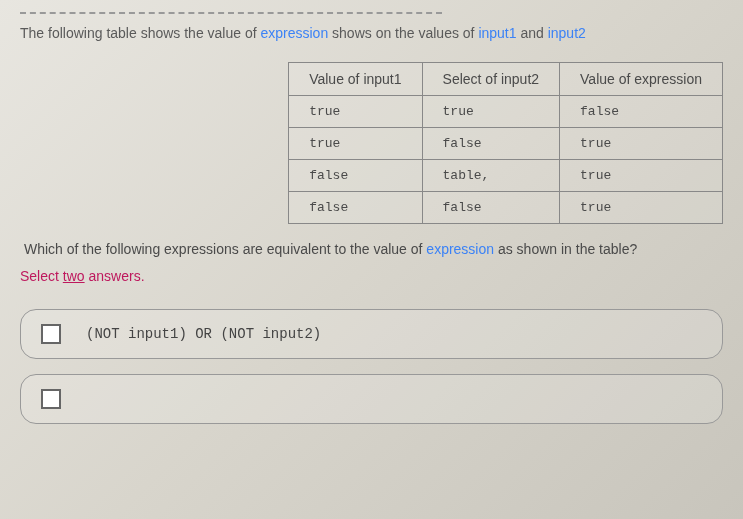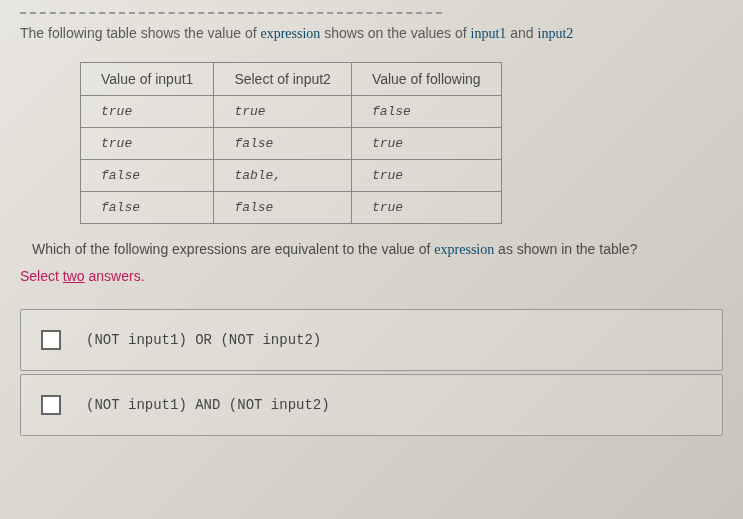--- a/index.html
+++ b/index.html
@@ -17,68 +17,67 @@
       position: relative;
       overflow: hidden;
     }
     .intro-text {
       font-size: 14px;
       color: #5a5a5a;
       margin-bottom: 8px;
       line-height: 1.4;
     }
     .code-word {
-      font-family: Liberation Serif, serif;
-      color: #0c4a6e;
+      font-family: Liberation Sans, sans-serif;
+      color: #3b82f6;
     }
     .table-container {
       display: flex;
-      justify-content: flex-start;
+      justify-content: flex-end;
       margin: 18px 0 15px 60px;
     }
     table {
       border-collapse: collapse;
       background: rgba(255,255,255,0.1);
     }
     th, td {
       border: 1px solid #888;
       padding: 8px 20px;
       text-align: left;
       font-size: 14px;
       color: #4a4a4a;
     }
     th {
       font-weight: normal;
     }
     td {
       font-family: 'Courier New', monospace;
       font-size: 13px;
-      font-style: italic;
     }
     .question-text {
       font-size: 14px;
       color: #4a4a4a;
-      margin: 12px 0 8px 12px;
+      margin: 12px 0 8px 4px;
       line-height: 1.5;
     }
     .select-text {
       font-size: 14px;
       color: #be185d;
       margin-bottom: 25px;
     }
     .underline {
       text-decoration: underline;
     }
     .answer-option {
       display: flex;
       align-items: center;
       border: 1px solid #999;
-      border-radius: 2px;
-      padding: 20px 20px;
-      margin-bottom: 3px;
+      border-radius: 16px;
+      padding: 14px 20px;
+      margin-bottom: 15px;
       background: rgba(255,255,255,0.15);
     }
     .checkbox {
       width: 20px;
       height: 20px;
       border: 2px solid #666;
       background: white;
       margin-right: 25px;
       flex-shrink: 0;
       cursor: pointer;
@@ -102,21 +101,21 @@
 <div class="intro-text">
   <span>The following table shows the value of </span><span class="code-word">expression</span><span> shows on the values of </span><span class="code-word">input1</span><span> and </span><span class="code-word">input2</span>
 </div>
 
 <div class="table-container">
   <table>
     <tbody>
         <tr>
       <th>Value of input1</th>
       <th>Select of input2</th>
-      <th>Value of following</th>
+      <th>Value of expression</th>
     </tr>
     <tr>
       <td>true</td>
       <td>true</td>
       <td>false</td>
     </tr>
     <tr>
       <td>true</td>
       <td>false</td>
       <td>true</td>
@@ -143,14 +142,13 @@
   <span>Select </span><span class="underline">two</span><span> answers.</span>
 </div>
 
 <div class="answer-option">
   <div class="checkbox"></div>
   <span class="option-text">(NOT input1) OR (NOT input2)</span>
 </div>
 
 <div class="answer-option">
   <div class="checkbox"></div>
-  <span class="option-text">(NOT input1) AND (NOT input2)</span>
 </div>
 
 </body></html>

